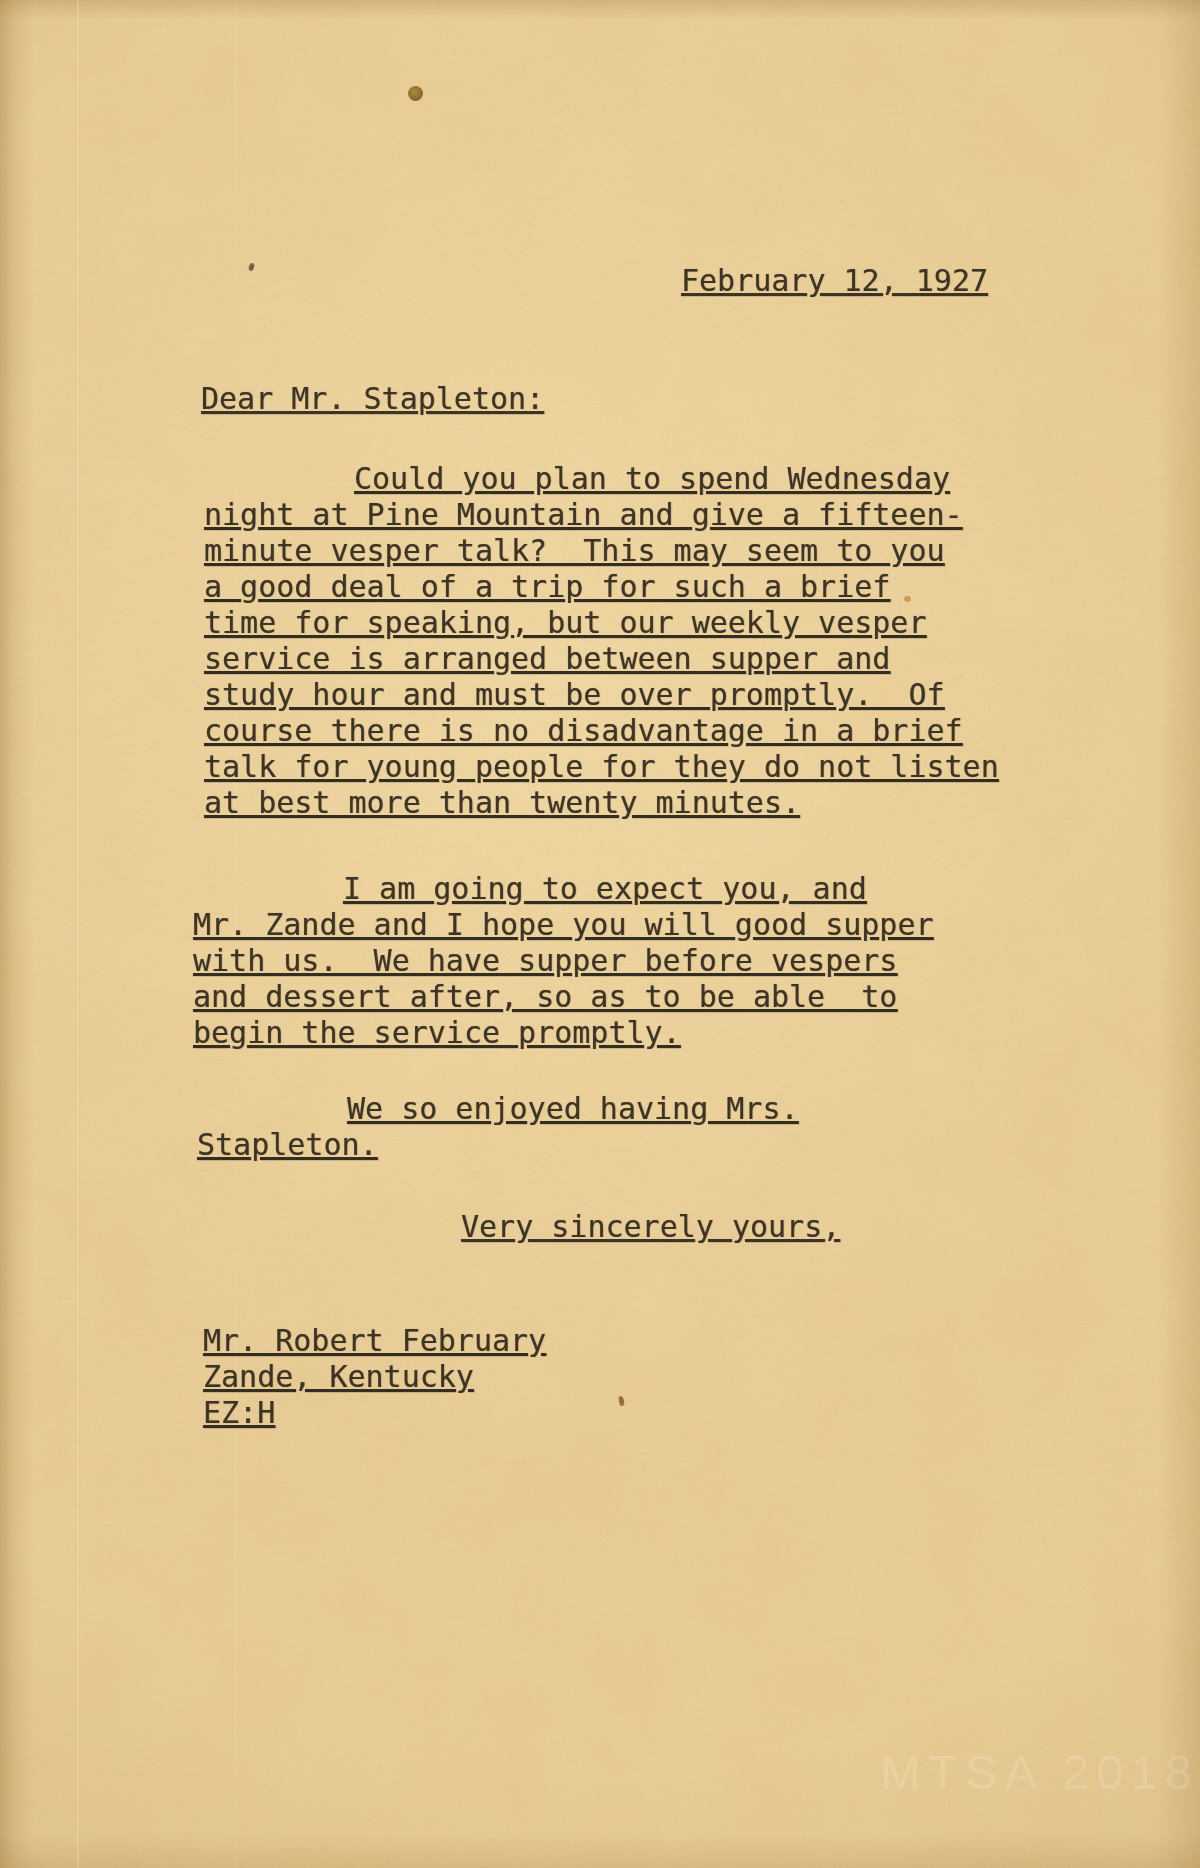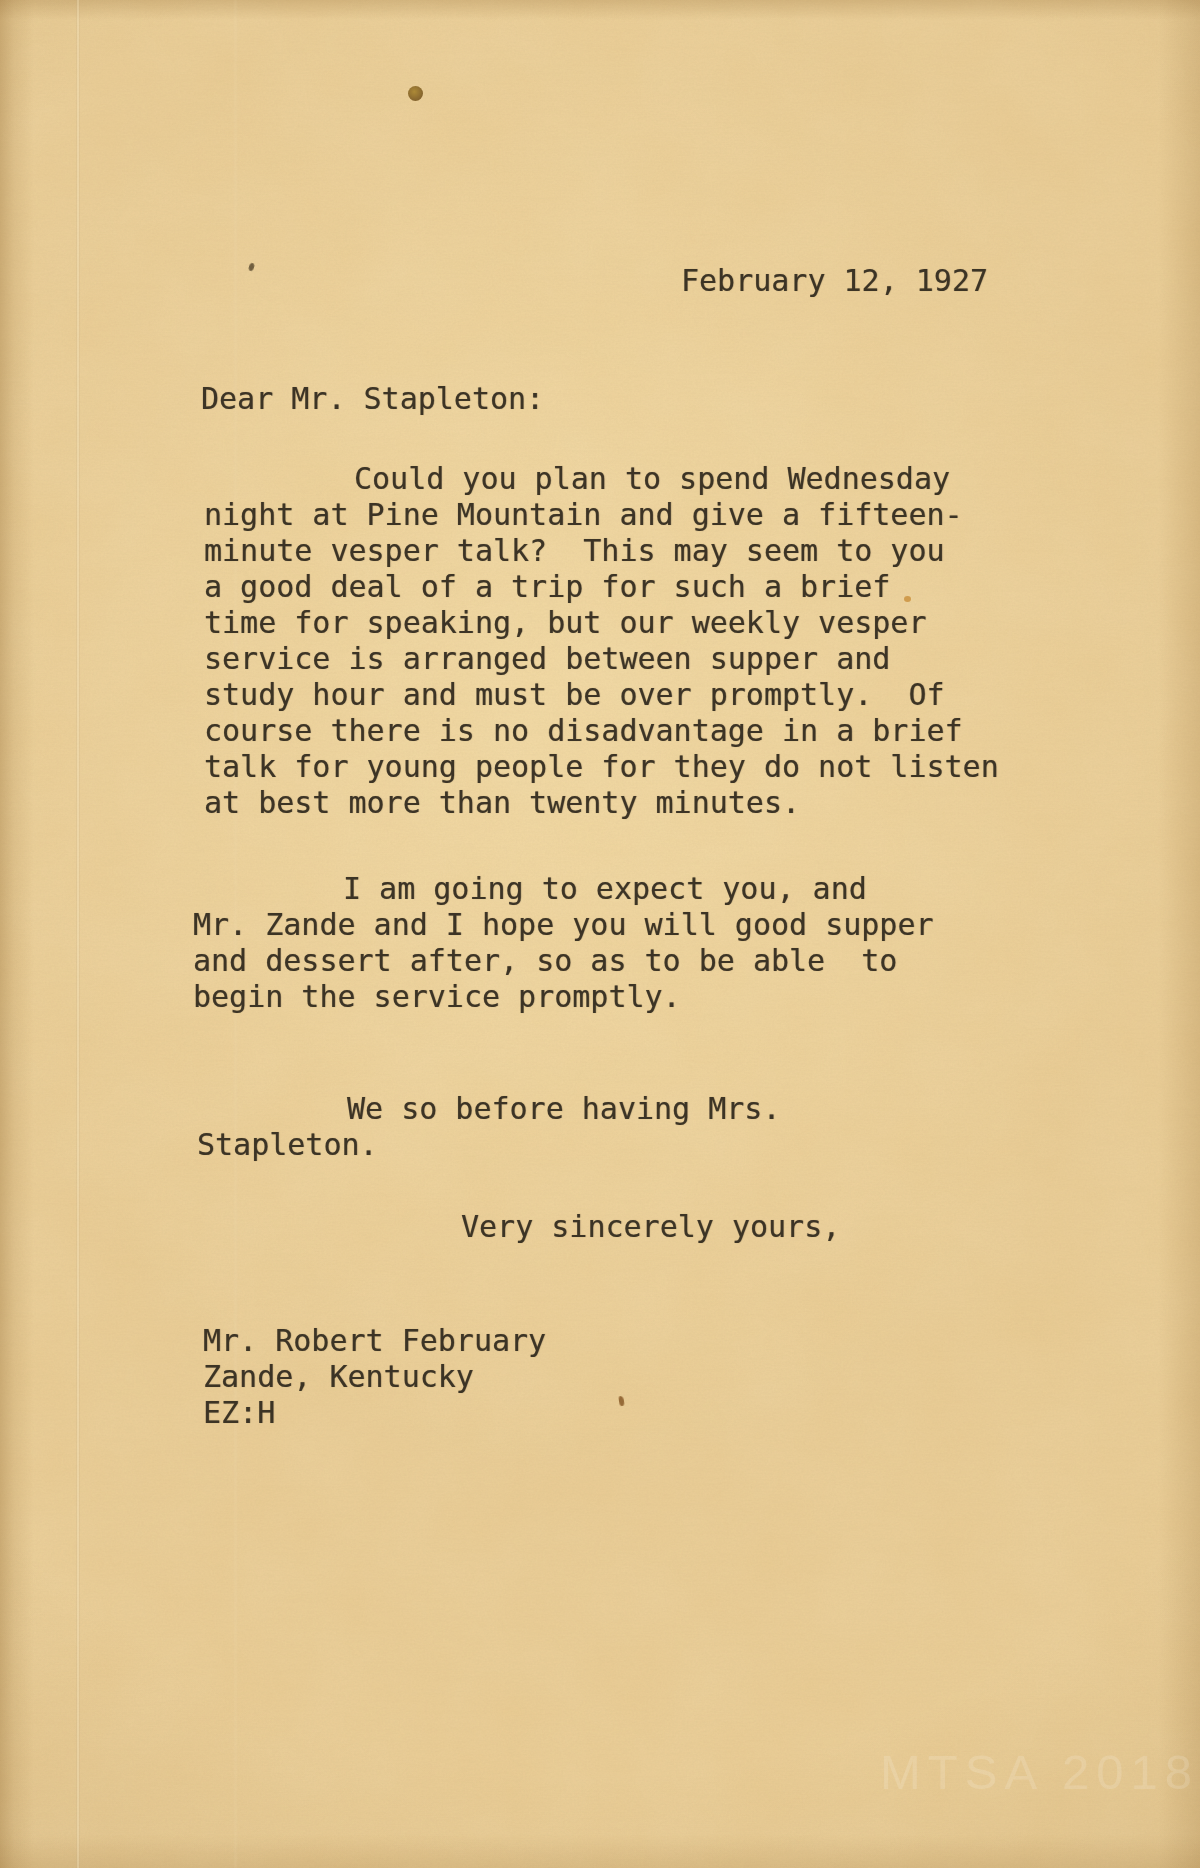--- a/index.html
+++ b/index.html
@@ -44,21 +44,21 @@
   .speck{position:absolute;border-radius:50%;filter:blur(0.3px);}
   .speck-1{left:249px;top:263px;width:5px;height:8px;background:rgba(72,58,34,0.75);transform:rotate(18deg);}
   .speck-2{left:619px;top:1396px;width:5px;height:10px;background:rgba(130,82,32,0.8);transform:rotate(-8deg);border-radius:40% 60% 50% 50%;}
   .speck-3{left:904px;top:596px;width:7px;height:6px;background:rgba(201,143,58,0.8);}
 
   .letter{position:absolute;inset:0;font-size:30px;line-height:36px;
     color:rgba(52,44,32,0.90);
     text-shadow:0.5px 0.4px 0.8px rgba(52,44,32,0.42), -0.3px 0 0.5px rgba(52,44,32,0.22);
     filter:blur(0.22px);
   }
-  .letter div{white-space:pre;}
+  .letter div{white-space:pre;text-decoration:underline;}
   .abs{position:absolute;}
   .date{left:681px;top:263px;}
   .salutation{left:201px;top:381px;}
   .p1{left:204px;top:461px;}
   .p2{left:193px;top:871px;}
   .p3{left:197px;top:1091px;}
   .closing{left:461px;top:1209px;}
   .recipient{left:203px;top:1323px;}
   .indent-first{padding-left:150px;}
 
@@ -94,20 +94,20 @@
   <div class="crease crease-2"></div>
   <div class="stain"></div>
   <div class="speck speck-1"></div>
   <div class="speck speck-2"></div>
   <div class="speck speck-3"></div>
 
   <main class="letter">
     <div class="abs date">February 12, 1927</div>
     <div class="abs salutation">Dear Mr. Stapleton:</div>
     <div class="abs p1"><div class="indent-first">Could you plan to spend Wednesday</div><div>night at Pine Mountain and give a fifteen-</div><div>minute vesper talk?  This may seem to you</div><div>a good deal of a trip for such a brief</div><div>time for speaking, but our weekly vesper</div><div>service is arranged between supper and</div><div>study hour and must be over promptly.  Of</div><div>course there is no disadvantage in a brief</div><div>talk for young people for they do not listen</div><div>at best more than twenty minutes.</div></div>
-    <div class="abs p2"><div class="indent-first">I am going to expect you, and</div><div>Mr. Zande and I hope you will good supper</div><div>and dessert after, so as to be able  to</div><div>begin the service promptly.</div></div>
-    <div class="abs p3"><div class="indent-first">We so before having Mrs.</div><div>Stapleton.</div></div>
+    <div class="abs p2"><div class="indent-first">I am going to expect you, and</div><div>Mr. Zande and I hope you will good supper</div><div>with us.  We have supper before vespers</div><div>and dessert after, so as to be able  to</div><div>begin the service promptly.</div></div>
+    <div class="abs p3"><div class="indent-first">We so enjoyed having Mrs.</div><div>Stapleton.</div></div>
     <div class="abs closing">Very sincerely yours,</div>
     <div class="abs recipient"><div>Mr. Robert February</div><div>Zande, Kentucky</div><div>EZ:H</div></div>
   </main>
 
   <div class="watermark">MTSA 2018</div>
 </div>
 
 </body></html>

